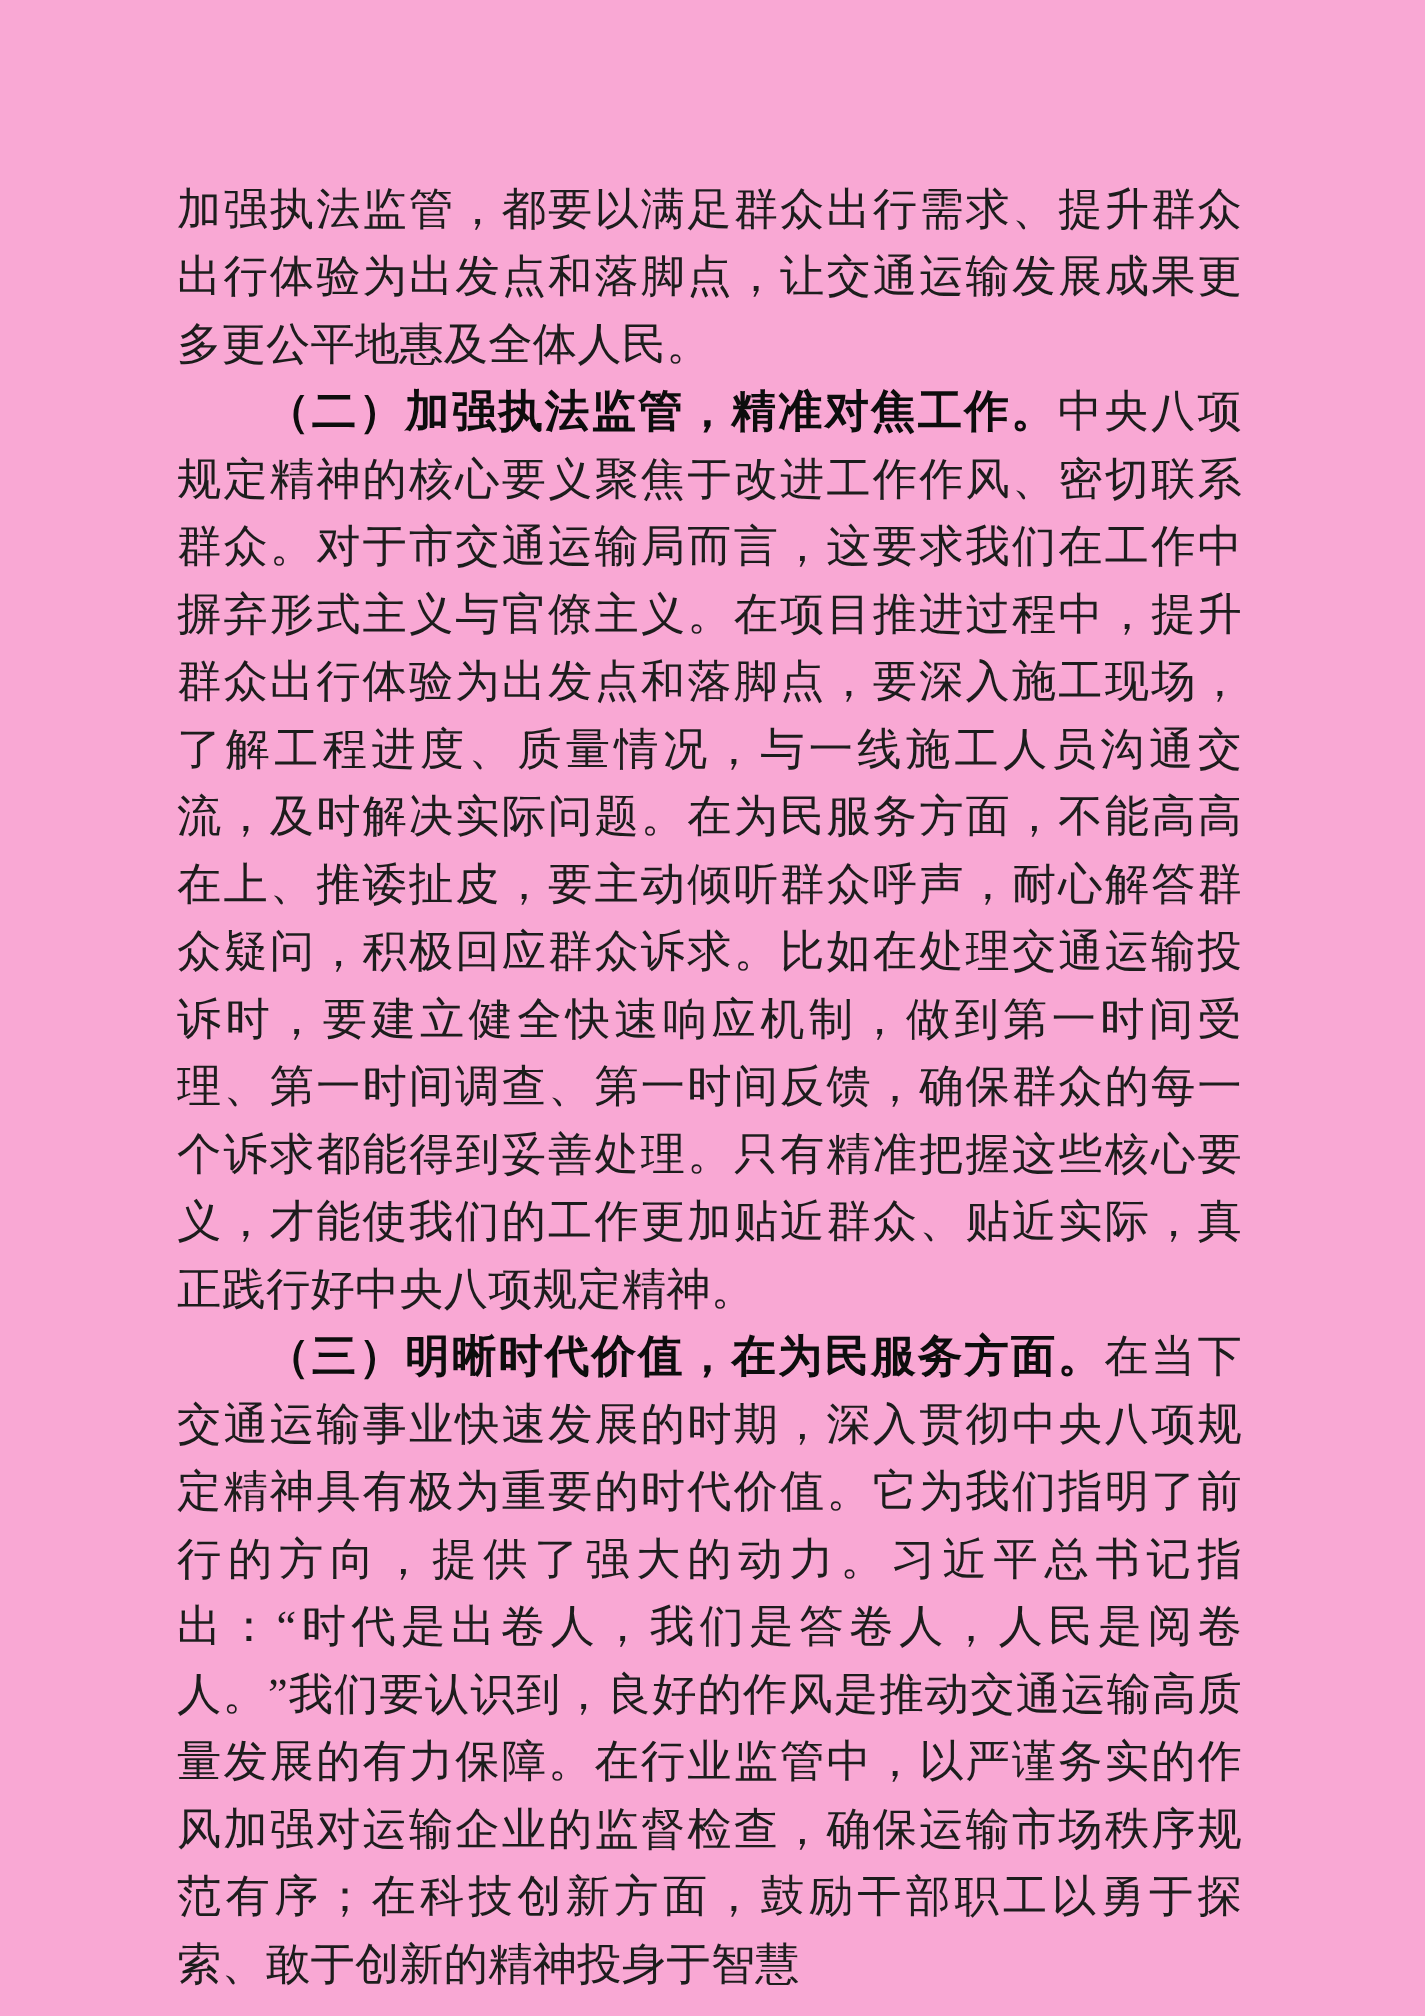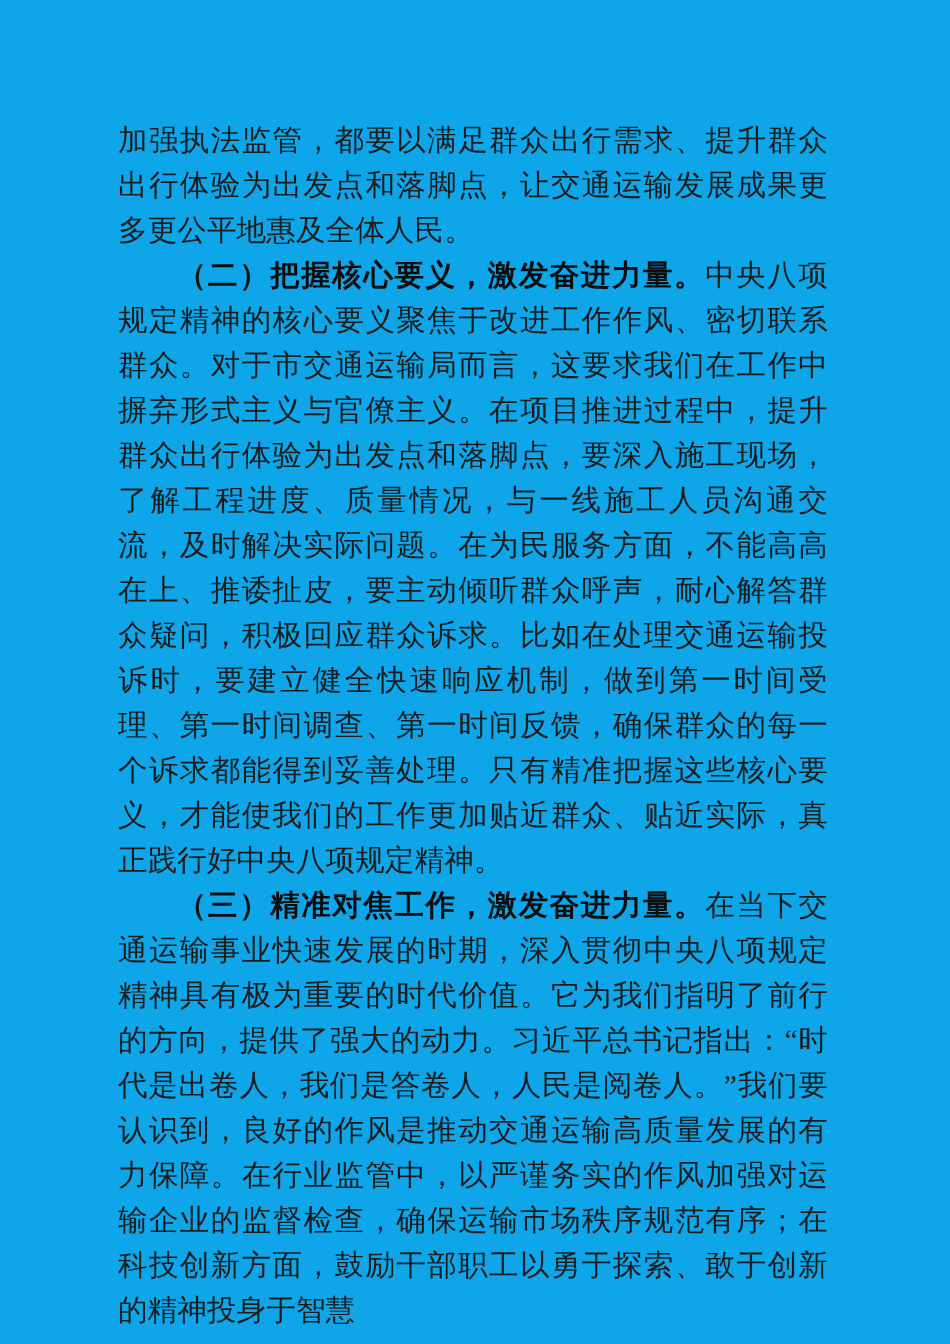--- a/index.html
+++ b/index.html
@@ -15,21 +15,21 @@
     font-family: "Liberation Serif", "DejaVu Serif", serif;
     color: #1a1a1a;
   }
 
   .page {
     position: absolute;
     left: 0;
     top: 0;
     width: 950px;
     height: 1344px;
-    background: #0ea5e9;
+    background: #f9a8d4;
     box-sizing: border-box;
     padding: 118px 122px 0 118px;
   }
 
   .doc-body {
     width: 710px;
   }
 
   .para {
     margin: 0;
@@ -65,21 +65,21 @@
 <body>
 
 <div class="page">
   <div class="doc-body">
 
     <p class="para">
       <span>加强执法监管，都要以满足群众出行需求、提升群众出行体验为出发点和落脚点，让交通运输发展成果更多更公平地惠及全体人民。</span>
     </p>
 
     <p class="para indent">
-      <span class="heading-run">（二）把握核心要义，激发奋进力量。</span><span>中央八项规定精神的核心要义聚焦于改进工作作风、密切联系群众。对于市交通运输局而言，这要求我们在工作中摒弃形式主义与官僚主义。在项目推进过程中，提升群众出行体验为出发点和落脚点，要深入施工现场，了解工程进度、质量情况，与一线施工人员沟通交流，及时解决实际问题。在为民服务方面，不能高高在上、推诿扯皮，要主动倾听群众呼声，耐心解答群众疑问，积极回应群众诉求。比如在处理交通运输投诉时，要建立健全快速响应机制，做到第一时间受理、第一时间调查、第一时间反馈，确保群众的每一个诉求都能得到妥善处理。只有精准把握这些核心要义，才能使我们的工作更加贴近群众、贴近实际，真正践行好中央八项规定精神。</span>
+      <span class="heading-run">（二）加强执法监管，精准对焦工作。</span><span>中央八项规定精神的核心要义聚焦于改进工作作风、密切联系群众。对于市交通运输局而言，这要求我们在工作中摒弃形式主义与官僚主义。在项目推进过程中，提升群众出行体验为出发点和落脚点，要深入施工现场，了解工程进度、质量情况，与一线施工人员沟通交流，及时解决实际问题。在为民服务方面，不能高高在上、推诿扯皮，要主动倾听群众呼声，耐心解答群众疑问，积极回应群众诉求。比如在处理交通运输投诉时，要建立健全快速响应机制，做到第一时间受理、第一时间调查、第一时间反馈，确保群众的每一个诉求都能得到妥善处理。只有精准把握这些核心要义，才能使我们的工作更加贴近群众、贴近实际，真正践行好中央八项规定精神。</span>
     </p>
 
     <p class="para indent">
-      <span class="heading-run">（三）精准对焦工作，激发奋进力量。</span><span>在当下交通运输事业快速发展的时期，深入贯彻中央八项规定精神具有极为重要的时代价值。它为我们指明了前行的方向，提供了强大的动力。习近平总书记指出：“时代是出卷人，我们是答卷人，人民是阅卷人。”我们要认识到，良好的作风是推动交通运输高质量发展的有力保障。在行业监管中，以严谨务实的作风加强对运输企业的监督检查，确保运输市场秩序规范有序；在科技创新方面，鼓励干部职工以勇于探索、敢于创新的精神投身于智慧</span>
+      <span class="heading-run">（三）明晰时代价值，在为民服务方面。</span><span>在当下交通运输事业快速发展的时期，深入贯彻中央八项规定精神具有极为重要的时代价值。它为我们指明了前行的方向，提供了强大的动力。习近平总书记指出：“时代是出卷人，我们是答卷人，人民是阅卷人。”我们要认识到，良好的作风是推动交通运输高质量发展的有力保障。在行业监管中，以严谨务实的作风加强对运输企业的监督检查，确保运输市场秩序规范有序；在科技创新方面，鼓励干部职工以勇于探索、敢于创新的精神投身于智慧</span>
     </p>
 
   </div>
 </div>
 
 </body></html>

